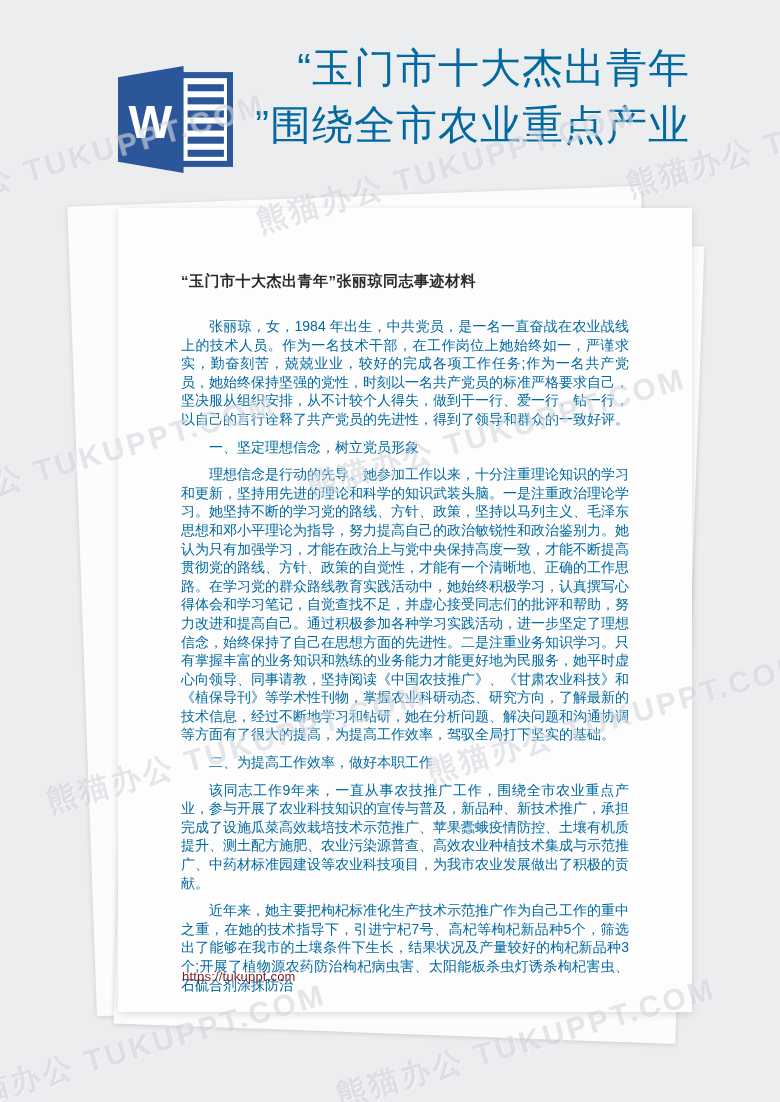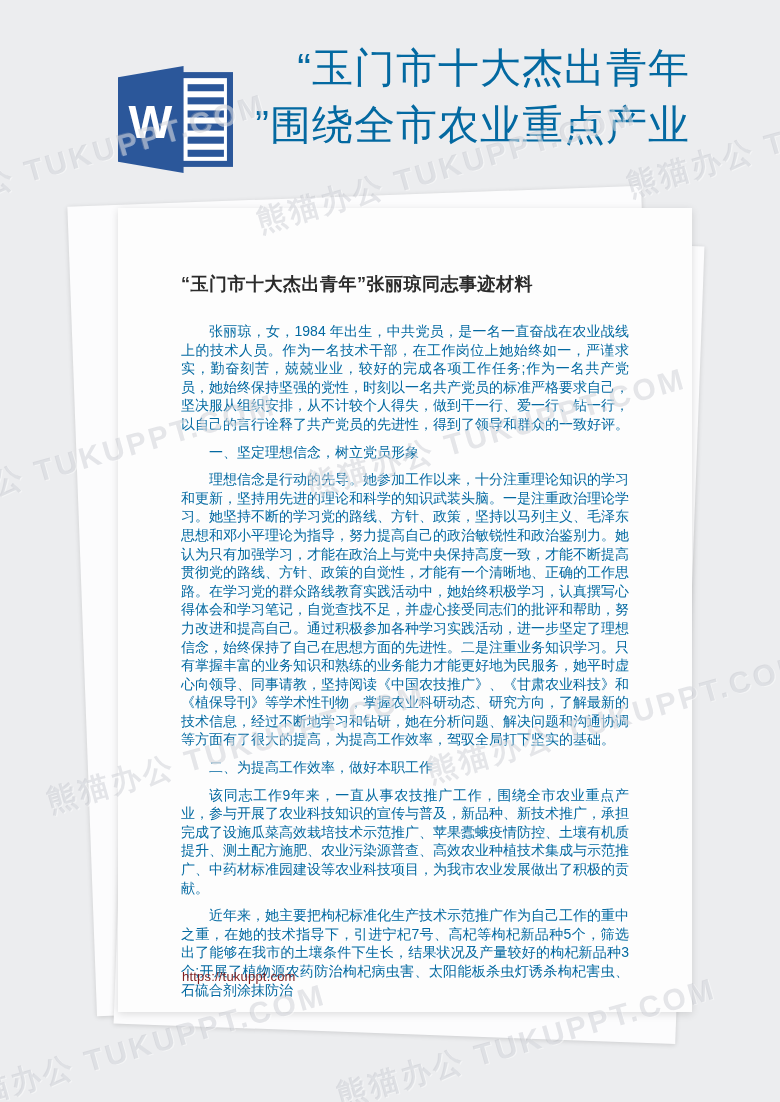--- a/index.html
+++ b/index.html
@@ -16,21 +16,21 @@
 
   
   .sheet{position:absolute;background:#FCFCFD;box-shadow:0 1px 5px rgba(0,0,0,.14);}
   .sheet-a{left:82px;top:196px;width:574px;height:810px;transform:rotate(-2.1deg);}
   .sheet-b{left:128px;top:236px;width:562px;height:798px;transform:rotate(2.1deg);}
   .doc-page{position:absolute;left:118px;top:208px;width:574px;height:804px;
             background:#FDFDFD;box-shadow:0 2px 8px rgba(0,0,0,.13);
             box-sizing:border-box;padding:64px 63px 0 63px;}
 
   
-  .doc-title{font-size:18px;font-weight:bold;color:#2B2B2B;
+  .doc-title{font-size:15px;font-weight:bold;color:#2B2B2B;
              letter-spacing:.5px;margin:0 0 26px 0;
              font-family:"Liberation Sans",sans-serif;}
   .doc-body{font-family:Liberation Sans, sans-serif;color:#0369a1;
             font-size:14px;line-height:18.6px;text-align:justify;}
   .doc-block{margin:0 0 9px 0;text-indent:2em;}
   .doc-footer{position:absolute;left:64px;bottom:28px;font-size:13px;
               color:#7f1d1d;letter-spacing:.2px;}
 
   
   .watermark{position:absolute;transform:rotate(-16deg);white-space:nowrap;

